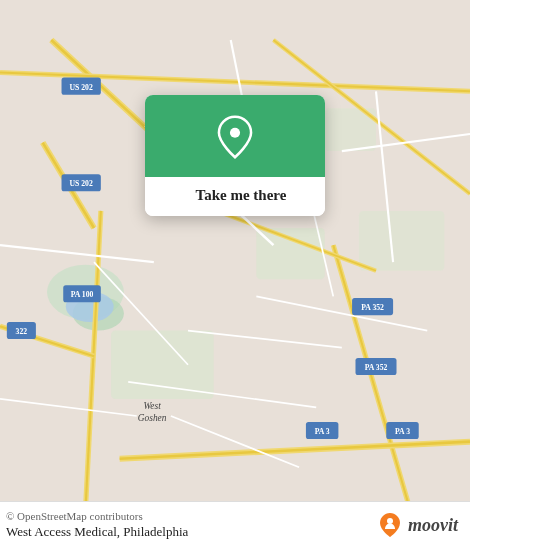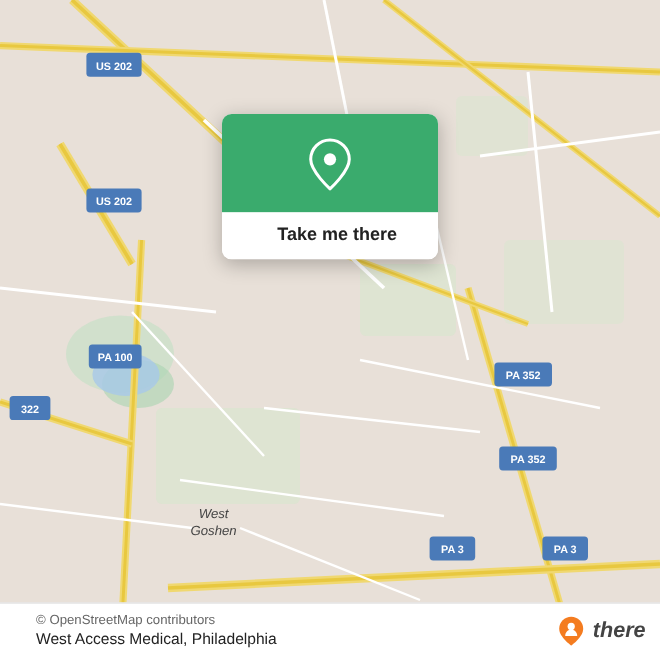--- a/index.html
+++ b/index.html
@@ -5,43 +5,44 @@
     * { margin: 0; padding: 0; box-sizing: border-box; }
     body {
       width: 550px;
       height: 550px;
       overflow: hidden;
       font-family: Arial, sans-serif;
       position: relative;
     }
 
     #map-container {
-      width: 550px;
+      width: 470px;
       height: 550px;
       position: relative;
       background-color: #e8e0d8;
       overflow: hidden;
+      font-family: Liberation Serif, serif;
     }
 
     
     .map-bg {
       width: 100%;
       height: 100%;
       position: absolute;
       top: 0; left: 0;
     }
 
     
     .bottom-bar {
       position: absolute;
       bottom: 0;
       left: 0;
       width: 100%;
       background: #fff;
-      padding: 8px 12px 10px 30px;
+      padding: 8px 12px 10px 6px;
       display: flex;
       align-items: center;
       justify-content: space-between;
       border-top: 1px solid #ddd;
       z-index: 10;
     }
 
     .bottom-bar .attribution {
       font-size: 11px;
       color: #666;
@@ -210,17 +211,17 @@
       <span class="attribution">© OpenStreetMap contributors</span>
       <span class="destination">West Access Medical, Philadelphia</span>
     </div>
     <div class="moovit-logo">
 
       <svg width="28" height="28" viewBox="0 0 28 28" xmlns="http://www.w3.org/2000/svg">
         <path d="M14 2 C8.5 2 4 6.5 4 12 C4 19 14 26 14 26 C14 26 24 19 24 12 C24 6.5 19.5 2 14 2 Z" fill="#f47c20"></path>
         <circle cx="14" cy="10" r="3" fill="white"></circle>
         <path d="M9 18 C9 14.5 11.5 12.5 14 12.5 C16.5 12.5 19 14.5 19 18" fill="white"></path>
       </svg>
-      <span class="moovit-text">there</span>
+      <span class="moovit-text">moovit</span>
     </div>
   </div>
 
 </div>
 
 </body></html>

